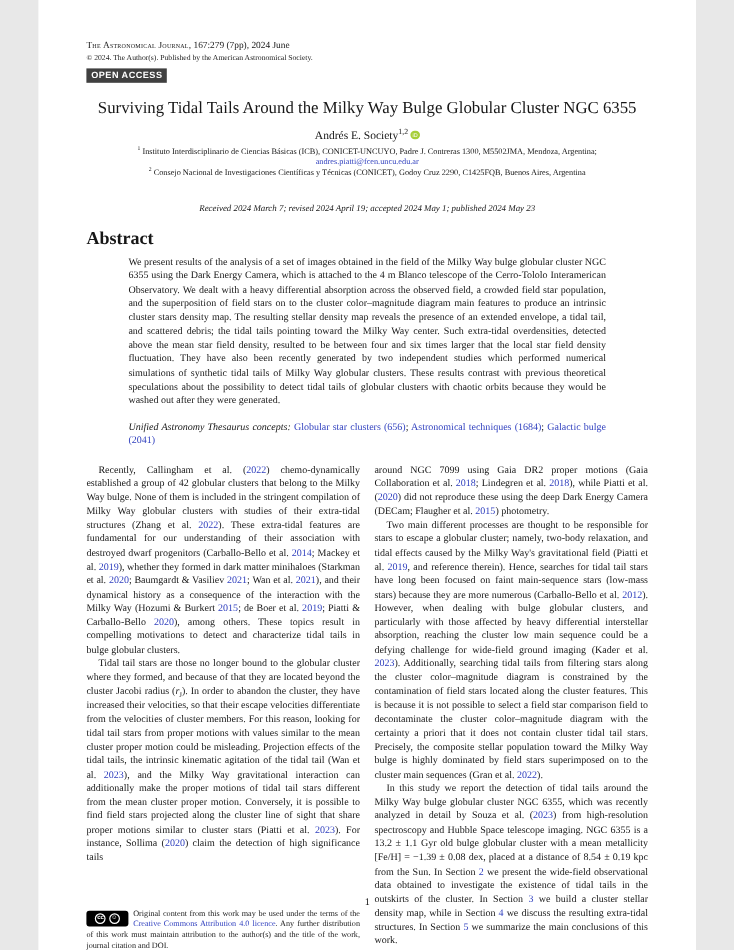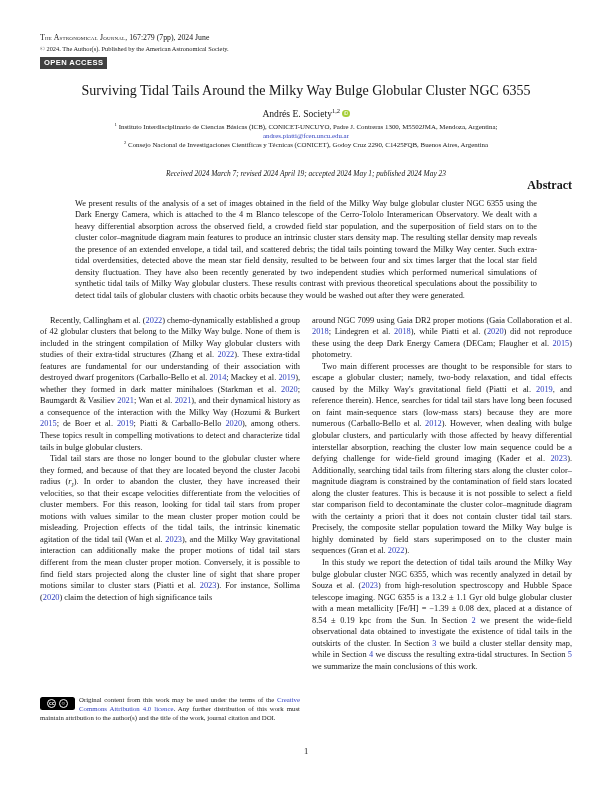--- a/index.html
+++ b/index.html
@@ -3,21 +3,21 @@
 <meta charset="utf-8">
 <style>
   :root{
     --link:#2f3fbe;
     --ink:#161616;
     --orcid:#a6ce39;
   }
   *{box-sizing:border-box;}
   html,body{margin:0;padding:0;background:#e8e8e8;}
   .page{
-    width:612px;height:792px;margin:0 auto;background:#ffffff;
+    width:548px;height:792px;margin:0 auto;background:#ffffff;
     font-family:"Liberation Serif", serif;color:var(--ink);
     position:relative;padding:33px 40px 0 40px;overflow:hidden;
   }
   a, .seg-link{color:var(--link);text-decoration:none;cursor:pointer;}
   .seg-i{font-style:italic;}
   .seg-sub{vertical-align:sub;font-size:68%;line-height:0;}
   .seg-sup{vertical-align:super;font-size:68%;line-height:0;}
   .seg-smallcaps{font-variant:small-caps;letter-spacing:.2px;}
 
   
@@ -45,21 +45,21 @@
   .orcid{
     display:inline-block;width:7.5px;height:7.5px;border-radius:50%;
     background:var(--orcid);color:#fff;font-size:4.5px;line-height:7.5px;
     text-align:center;font-family:"Liberation Sans",sans-serif;vertical-align:2px;margin-left:2px;
   }
   .affs{text-align:center;font-size:6.9px;line-height:9.2px;margin-top:3.5px;}
   .affs .email{font-size:6.9px;}
   .dates{text-align:center;font-style:italic;font-size:7.4px;margin-top:19px;}
 
   
-  .abs-head{text-align:right;font-weight:bold;font-size:12px;}
+  .abs-head{text-align:left;font-weight:bold;font-size:15px;margin-top:13px;}
   .abs-body{
     margin:5px 35px 10px 35px;font-size:8.35px;line-height:11.55px;
     text-align:justify;text-justify:inter-word;
   }
   .keywords{
     margin:10px 35px 0 35px;font-size:8.35px;line-height:11.55px;text-align:justify;
   }
 
   
   .columns{display:flex;gap:12px;margin-top:13px;height:408px;}
@@ -109,20 +109,21 @@
     <div><span class="seg-sup">1</span><span> Instituto Interdisciplinario de Ciencias Básicas (ICB), CONICET-UNCUYO, Padre J. Contreras 1300, M5502JMA, Mendoza, Argentina;</span></div>
     <div><span class="email seg-link">andres.piatti@fcen.uncu.edu.ar</span></div>
     <div><span class="seg-sup">2</span><span> Consejo Nacional de Investigaciones Científicas y Técnicas (CONICET), Godoy Cruz 2290, C1425FQB, Buenos Aires, Argentina</span></div>
   </div>
 
   <div class="dates">Received 2024 March 7; revised 2024 April 19; accepted 2024 May 1; published 2024 May 23</div>
 
   <div class="abs-head">Abstract</div>
   <div class="abs-body">We present results of the analysis of a set of images obtained in the field of the Milky Way bulge globular cluster NGC 6355 using the Dark Energy Camera, which is attached to the 4 m Blanco telescope of the Cerro-Tololo Interamerican Observatory. We dealt with a heavy differential absorption across the observed field, a crowded field star population, and the superposition of field stars on to the cluster color–magnitude diagram main features to produce an intrinsic cluster stars density map. The resulting stellar density map reveals the presence of an extended envelope, a tidal tail, and scattered debris; the tidal tails pointing toward the Milky Way center. Such extra-tidal overdensities, detected above the mean star field density, resulted to be between four and six times larger that the local star field density fluctuation. They have also been recently generated by two independent studies which performed numerical simulations of synthetic tidal tails of Milky Way globular clusters. These results contrast with previous theoretical speculations about the possibility to detect tidal tails of globular clusters with chaotic orbits because they would be washed out after they were generated.</div>
 
+  <div class="keywords"><span class="seg-i">Unified Astronomy Thesaurus concepts: </span><span class="seg-link">Globular star clusters (656)</span><span>; </span><span class="seg-link">Astronomical techniques (1684)</span><span>; </span><span class="seg-link">Galactic bulge (2041)</span></div>
 
   <div class="columns">
     <div class="col col-left">
       <p class="para"><span>Recently, Callingham et al. (</span><span class="seg-link">2022</span><span>) chemo-dynamically established a group of 42 globular clusters that belong to the Milky Way bulge. None of them is included in the stringent compilation of Milky Way globular clusters with studies of their extra-tidal structures (Zhang et al. </span><span class="seg-link">2022</span><span>). These extra-tidal features are fundamental for our understanding of their association with destroyed dwarf progenitors (Carballo-Bello et al. </span><span class="seg-link">2014</span><span>; Mackey et al. </span><span class="seg-link">2019</span><span>), whether they formed in dark matter minihaloes (Starkman et al. </span><span class="seg-link">2020</span><span>; Baumgardt &amp; Vasiliev </span><span class="seg-link">2021</span><span>; Wan et al. </span><span class="seg-link">2021</span><span>), and their dynamical history as a consequence of the interaction with the Milky Way (Hozumi &amp; Burkert </span><span class="seg-link">2015</span><span>; de Boer et al. </span><span class="seg-link">2019</span><span>; Piatti &amp; Carballo-Bello </span><span class="seg-link">2020</span><span>), among others. These topics result in compelling motivations to detect and characterize tidal tails in bulge globular clusters.</span></p>
       <p class="para"><span>Tidal tail stars are those no longer bound to the globular cluster where they formed, and because of that they are located beyond the cluster Jacobi radius (</span><span class="seg-i">r</span><span class="seg-sub">J</span><span>). In order to abandon the cluster, they have increased their velocities, so that their escape velocities differentiate from the velocities of cluster members. For this reason, looking for tidal tail stars from proper motions with values similar to the mean cluster proper motion could be misleading. Projection effects of the tidal tails, the intrinsic kinematic agitation of the tidal tail (Wan et al. </span><span class="seg-link">2023</span><span>), and the Milky Way gravitational interaction can additionally make the proper motions of tidal tail stars different from the mean cluster proper motion. Conversely, it is possible to find field stars projected along the cluster line of sight that share proper motions similar to cluster stars (Piatti et al. </span><span class="seg-link">2023</span><span>). For instance, Sollima (</span><span class="seg-link">2020</span><span>) claim the detection of high significance tails</span></p>
 
       <div class="footnote">
         <span class="cc-badge">
           <span class="cc-circle">cc</span>
           <span class="cc-circle">☺</span>

